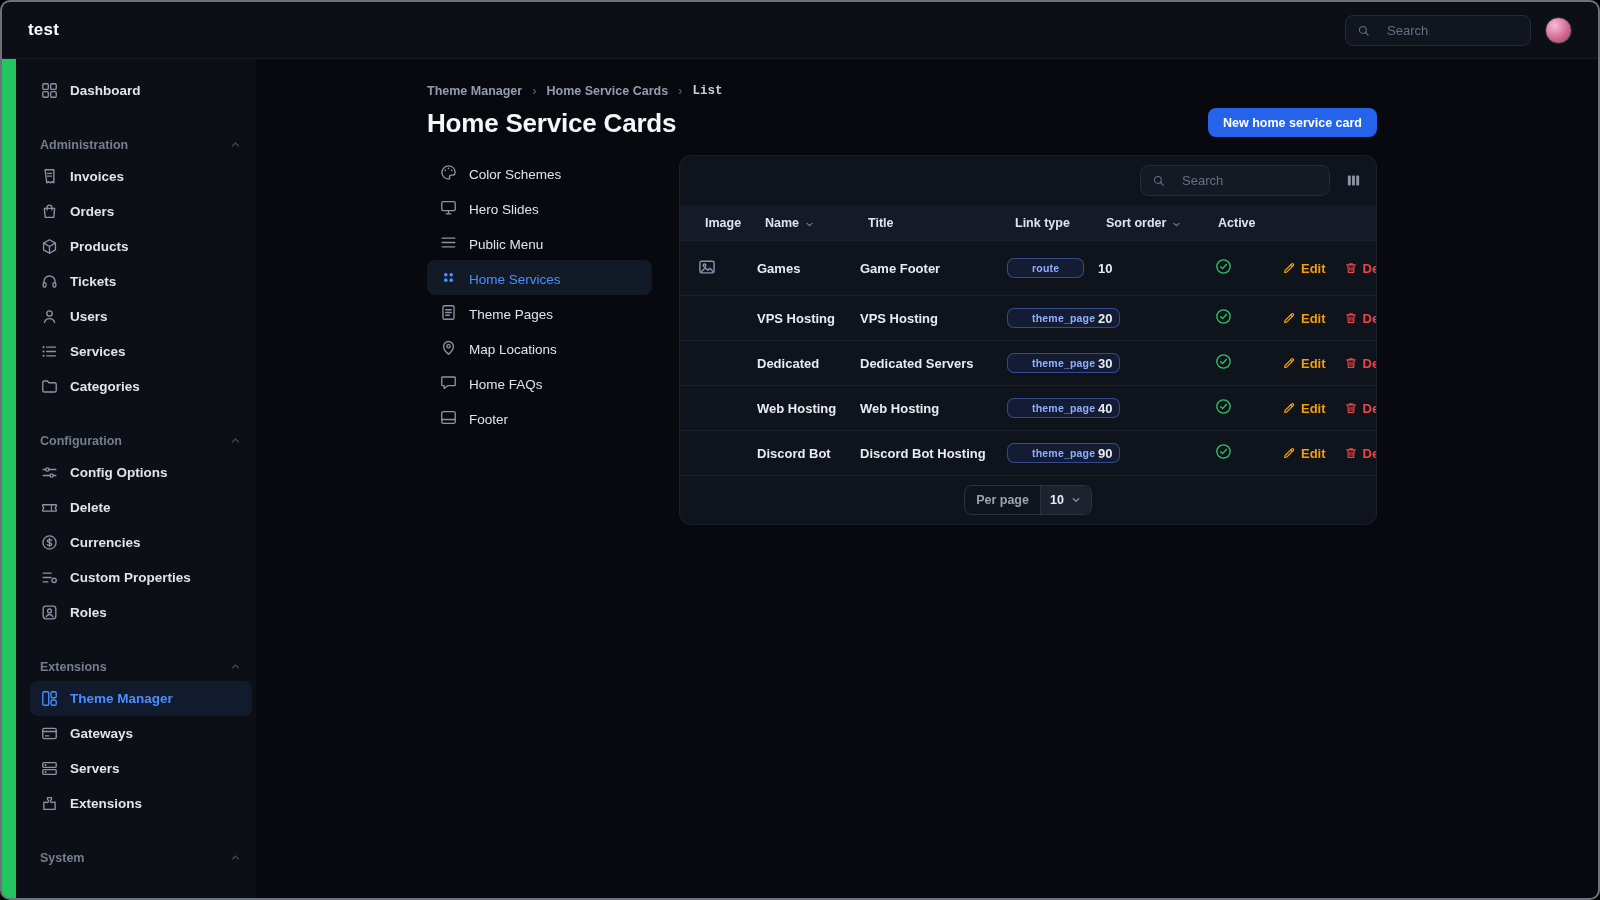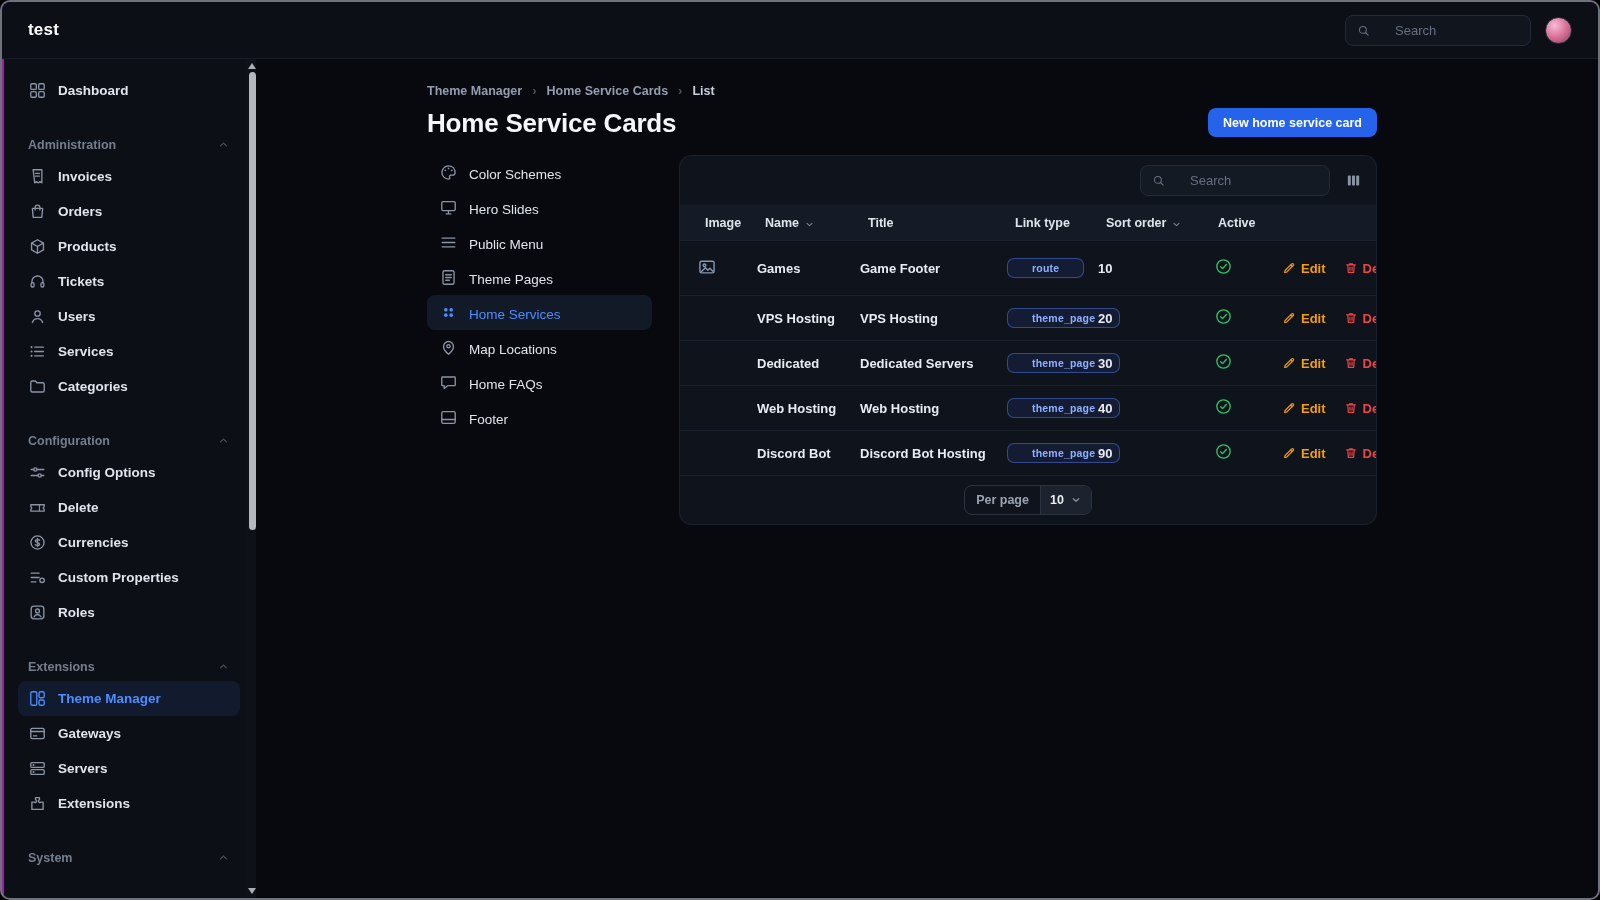--- a/index.html
+++ b/index.html
@@ -1,52 +1,52 @@
 <!DOCTYPE html>
 <html><head>
 <meta charset="utf-8">
 <style>
   * { box-sizing: border-box; margin: 0; padding: 0; }
   html, body { width: 1600px; height: 900px; background: #000; }
   body { font-family: "Liberation Sans", sans-serif; color: #e6e9f0; position: relative; overflow: hidden; }
 
-  .window { position: absolute; inset: 0; background: #a21caf; border: 2px solid #6e737b; border-radius: 10px; overflow: hidden; }
+  .window { position: absolute; inset: 0; background: #22c55e; border: 2px solid #6e737b; border-radius: 10px; overflow: hidden; }
 
   
   .topbar { position: absolute; top: 0; left: 0; right: 0; height: 57px; background: #0c0f16; border-bottom: 1px solid #171c26; display: flex; align-items: center; padding: 0 26px; z-index: 5; }
   .logo { font-size: 17px; font-weight: 800; color: #ffffff; letter-spacing: .2px; }
   .topbar-right { margin-left: auto; display: flex; align-items: center; gap: 14px; }
-  .search { display: flex; align-items: center; gap: 24px; padding: 0 10px; background: #11151e; border: 1px solid #242b38; border-radius: 8px; height: 31px; width: 186px; margin-left: 48px; }
+  .search { display: flex; align-items: center; gap: 16px; padding: 0 10px; background: #11151e; border: 1px solid #242b38; border-radius: 8px; height: 31px; width: 186px; margin-left: 48px; }
   .search input { background: transparent; border: none; outline: none; color: #dfe4ec; font-size: 13px; width: 100%; font-family: inherit; }
   .search input::placeholder { color: #667082; }
   .avatar { width: 27px; height: 27px; border-radius: 50%; background: radial-gradient(circle at 35% 30%, #f6bcd8, #d4698f 55%, #7e4a63 95%); border: 1px solid #2a2f3a; }
 
   
-  .sidebar { position: absolute; top: 57px; left: 2px; bottom: 0; width: 254px; background: #0c0f16; }
+  .sidebar { position: absolute; top: 57px; left: 14px; bottom: 0; width: 254px; background: #0c0f16; }
   .sidebar nav { padding: 14px 18px 0 14px; }
   .nav-item { display: flex; align-items: center; gap: 11px; padding: 8px 10px; border-radius: 8px; font-size: 13.5px; font-weight: 600; color: #e0e4ec; height: 35px; cursor: default; }
   .nav-item .ic { color: #8b94a5; }
   .nav-item.active { background: rgba(82,130,255,0.10); color: #4c8dff; }
   .nav-item.active .ic { color: #4c8dff; }
   .section-head { display: flex; align-items: center; justify-content: space-between; padding: 6px 10px; margin-top: 22px; color: #747e8d; font-size: 12.5px; font-weight: 700; height: 29px; }
   .section-head .chev { color: #747e8d; }
 
   
   .sb-scroll { position: absolute; top: 0; right: 0; bottom: 0; width: 12px; background: #0e1118; display: flex; flex-direction: column; align-items: center; padding: 4px 0; }
   .sb-arrow { width: 0; height: 0; border-left: 4px solid transparent; border-right: 4px solid transparent; }
   .sb-arrow.up { border-bottom: 6px solid #a9aeb6; }
   .sb-arrow.down { border-top: 6px solid #a9aeb6; margin-top: auto; }
   .sb-thumb { width: 7px; border-radius: 4px; background: #b3b8bf; height: 458px; margin-top: 3px; }
 
   
   .main { position: absolute; top: 57px; left: 254px; right: 0; bottom: 0; background: #07090e; padding: 24px 221px 0 171px; }
   .page-head { display: flex; align-items: flex-end; justify-content: space-between; }
   .breadcrumb { display: flex; align-items: center; gap: 10px; font-size: 12.5px; font-weight: 600; color: #949db0; line-height: 16px; }
   .bc-sep { color: #4e5561; font-size: 13px; }
-  .bc-current { color: #c7cfdb; }
+  .bc-current { color: #c7cfdb; font-family: Liberation Mono, monospace; }
   .title { margin-top: 8px; font-size: 26px; line-height: 32px; font-weight: 800; color: #f4f6fa; letter-spacing: -0.2px; }
   .btn-primary { background: #2563eb; color: #fff; border: none; border-radius: 8px; height: 29px; padding: 0 15px; font-size: 12.5px; font-weight: 700; font-family: inherit; margin-bottom: 2px; cursor: pointer; }
 
   .content { display: flex; gap: 27px; margin-top: 16px; }
 
   
   .subnav { width: 225px; flex: none; }
   .subnav-item { display: flex; align-items: flex-end; gap: 11px; padding: 8px 12px; border-radius: 8px; font-size: 13.5px; font-weight: 400; color: #e0e4ec; height: 35px; cursor: default; }
   .subnav-item .ic { color: #8b94a5; }
   .subnav-item.active { background: #131a27; color: #4c8dff; }
@@ -393,40 +393,40 @@
 
           <div class="subnav-item">
             <span class="ic">
               <svg viewBox="0 0 24 24">
                 <path d="M4 6.5h16M4 12h16M4 17.5h16"></path>
               </svg>
             </span>
             <span>Public Menu</span>
           </div>
 
-          <div class="subnav-item">
-            <span class="ic">
-              <svg viewBox="0 0 24 24">
-                <rect x="5" y="3.5" width="14" height="17" rx="2"></rect>
-                <path d="M8.5 8.5h7M8.5 12h7M8.5 15.5h4.5"></path>
-              </svg>
-            </span>
-            <span>Theme Pages</span>
-          </div>
-
           <div class="subnav-item active">
             <span class="ic">
               <svg viewBox="0 0 24 24">
                 <circle cx="8.6" cy="8.6" r="2.3" fill="currentColor" stroke="none"></circle>
                 <circle cx="15.4" cy="8.6" r="2.3" fill="currentColor" stroke="none"></circle>
                 <circle cx="8.6" cy="15.4" r="2.3" fill="currentColor" stroke="none"></circle>
                 <circle cx="15.4" cy="15.4" r="2.3" fill="currentColor" stroke="none"></circle>
               </svg>
             </span>
             <span>Home Services</span>
+          </div>
+
+          <div class="subnav-item">
+            <span class="ic">
+              <svg viewBox="0 0 24 24">
+                <rect x="5" y="3.5" width="14" height="17" rx="2"></rect>
+                <path d="M8.5 8.5h7M8.5 12h7M8.5 15.5h4.5"></path>
+              </svg>
+            </span>
+            <span>Theme Pages</span>
           </div>
 
           <div class="subnav-item">
             <span class="ic">
               <svg viewBox="0 0 24 24">
                 <path d="M12 20.5S5.8 15.2 5.8 10.6a6.2 6.2 0 0 1 12.4 0c0 4.6-6.2 9.9-6.2 9.9z"></path>
                 <circle cx="12" cy="10.4" r="2.1"></circle>
               </svg>
             </span>
             <span>Map Locations</span>

